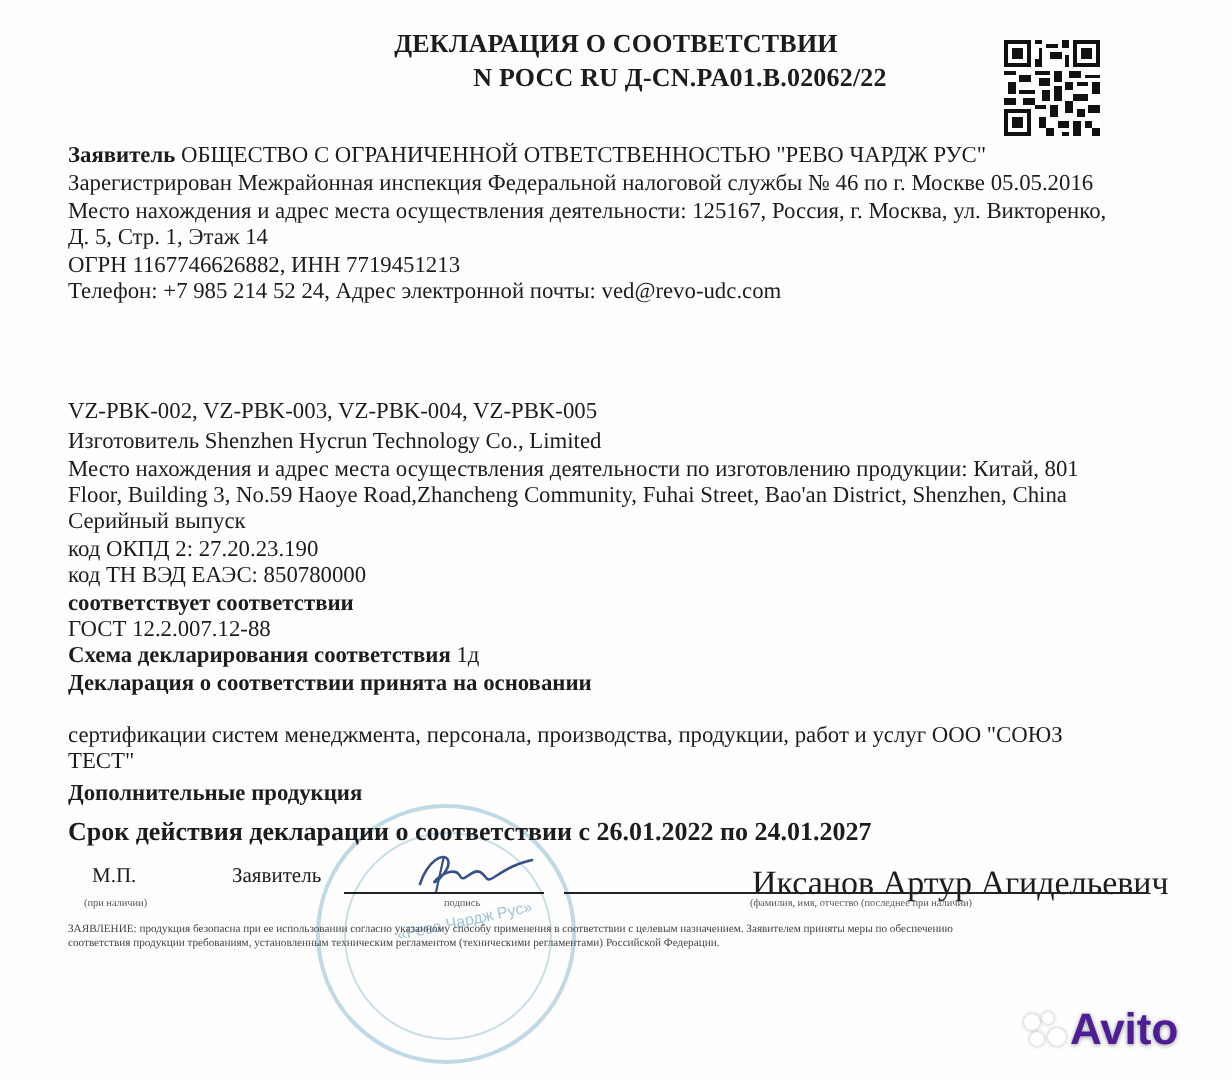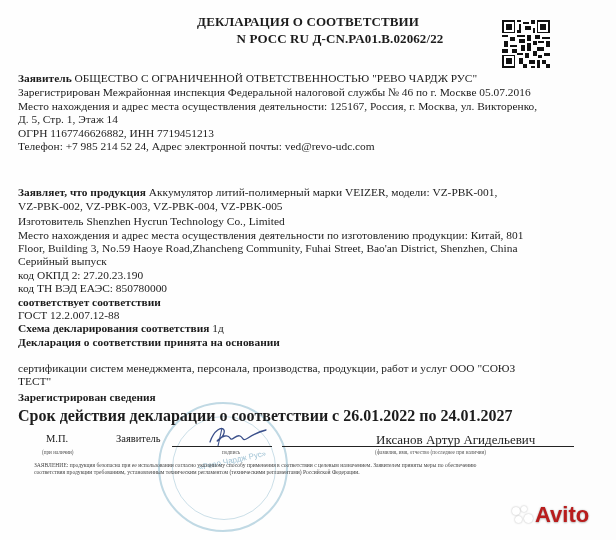--- a/index.html
+++ b/index.html
@@ -3,34 +3,34 @@
 <meta charset="utf-8">
 <style>
   html,body{margin:0;padding:0;}
   body{width:616px;height:540px;background:#fdfdfd;overflow:hidden;position:relative;
     font-family:"Liberation Serif","DejaVu Serif",serif;color:#1c1c1c;}
   .page{position:absolute;left:0;top:0;width:540px;height:540px;background:#fefefe;}
   .title{position:absolute;left:0;width:616px;text-align:center;font-weight:bold;font-size:13px;letter-spacing:0.1px;}
   .t1{top:14px;}
   .t2{top:31px;margin-left:32px;}
   .qr{position:absolute;left:502px;top:20px;width:48px;height:48px;}
-  .line{position:absolute;left:18px;font-size:11.4px;line-height:13px;white-space:nowrap;}
+  .line{position:absolute;left:34px;font-size:11.4px;line-height:13px;white-space:nowrap;}
   b{font-weight:bold;}
   .sig-row{position:absolute;top:433px;left:0;width:616px;height:30px;font-size:10.5px;}
   .small{font-size:5.2px;color:#555;position:absolute;white-space:nowrap;}
   .hr{position:absolute;height:1px;background:#222;}
   .stamp{position:absolute;left:158px;top:402px;width:130px;height:130px;border-radius:50%;
     border:2px solid rgba(140,185,205,0.55);box-sizing:border-box;}
   .stamp::after{content:"";position:absolute;left:12px;top:12px;width:102px;height:102px;border-radius:50%;
     border:1px solid rgba(140,185,205,0.45);}
   .stamp-text{position:absolute;left:198px;top:456px;font-size:8px;color:rgba(120,170,195,0.7);transform:rotate(-12deg);
     font-family:"Liberation Sans",sans-serif;}
   .signature{position:absolute;left:200px;top:424px;}
   .avito{position:absolute;left:512px;top:502px;font-family:"Liberation Sans",sans-serif;font-size:22px;font-weight:bold;
-    color:#b91c1c;text-shadow:0 0 2px rgba(0,0,0,0.25),0 1px 2px rgba(0,0,0,0.2);display:flex;align-items:center;gap:3px;}
+    color:#4c1d95;text-shadow:0 0 2px rgba(0,0,0,0.25),0 1px 2px rgba(0,0,0,0.2);display:flex;align-items:center;gap:3px;}
   .avito .dots{position:relative;width:20px;height:18px;}
   .avito .dots span{position:absolute;border-radius:50%;background:#fff;box-shadow:0 0 2px rgba(0,0,0,0.3);}
   .fine{position:absolute;left:34px;font-size:5.6px;color:#444;white-space:nowrap;line-height:7px;}
 </style>
 </head>
 <body>
 
 <div class="page">
 
   <div class="title t1">ДЕКЛАРАЦИЯ О СООТВЕТСТВИИ</div>
@@ -83,60 +83,57 @@
         <rect x="21" y="21" width="2" height="2"></rect>
       <rect x="23" y="23" width="2" height="2"></rect>
         <rect x="11" y="23" width="2" height="2"></rect>
         <rect x="15" y="24" width="2" height="1"></rect>
     </g>
   </svg>
 
   <div class="line" style="top:72px">
     <b>Заявитель</b><span> ОБЩЕСТВО С ОГРАНИЧЕННОЙ ОТВЕТСТВЕННОСТЬЮ "РЕВО ЧАРДЖ РУС"</span>
   </div>
-  <div class="line" style="top:86px">Зарегистрирован Межрайонная инспекция Федеральной налоговой службы № 46 по г. Москве 05.07.2016</div>
+  <div class="line" style="top:86px">Зарегистрирован Межрайонная инспекция Федеральной налоговой службы № 46 по г. Москве 05.05.2016</div>
   <div class="line" style="top:100px">Место нахождения и адрес места осуществления деятельности: 125167, Россия, г. Москва, ул. Викторенко,</div>
   <div class="line" style="top:113px">Д. 5, Стр. 1, Этаж 14</div>
   <div class="line" style="top:127px">ОГРН 1167746626882, ИНН 7719451213</div>
   <div class="line" style="top:140px">Телефон: +7 985 214 52 24, Адрес электронной почты: ved@revo-udc.com</div>
 
-  <div class="line" style="top:186px">
-    <b>Заявляет, что продукция</b><span> Аккумулятор литий-полимерный марки VEIZER, модели: VZ-PBK-001,</span>
-  </div>
   <div class="line" style="top:200px">VZ-PBK-002, VZ-PBK-003, VZ-PBK-004, VZ-PBK-005</div>
   <div class="line" style="top:215px">Изготовитель Shenzhen Hycrun Technology Co., Limited</div>
   <div class="line" style="top:229px">Место нахождения и адрес места осуществления деятельности по изготовлению продукции: Китай, 801</div>
   <div class="line" style="top:242px">Floor, Building 3, No.59 Haoye Road,Zhancheng Community, Fuhai Street, Bao'an District, Shenzhen, China</div>
   <div class="line" style="top:255px">Серийный выпуск</div>
   <div class="line" style="top:269px">код ОКПД 2: 27.20.23.190</div>
   <div class="line" style="top:282px">код ТН ВЭД ЕАЭС: 850780000</div>
 
   <div class="line" style="top:296px"><b>соответствует соответствии</b></div>
   <div class="line" style="top:309px">ГОСТ 12.2.007.12-88</div>
   <div class="line" style="top:322px">
     <b>Схема декларирования соответствия</b><span> 1д</span>
   </div>
   <div class="line" style="top:336px"><b>Декларация о соответствии принята на основании</b></div>
   <div class="line" style="top:362px">сертификации систем менеджмента, персонала, производства, продукции, работ и услуг ООО "СОЮЗ</div>
   <div class="line" style="top:375px">ТЕСТ"</div>
 
-  <div class="line" style="top:391px"><b>Зарегистрирован сведения</b></div>
+  <div class="line" style="top:391px"><b>Дополнительные продукция</b></div>
 
   <div class="stamp"></div>
   <div class="stamp-text">«Рево Чардж Рус»</div>
 
-  <div class="line" style="top:409px;font-size:16px;"><b>Срок действия декларации о соответствии с 26.01.2022 по 24.01.2027</b></div>
+  <div class="line" style="top:409px;font-size:13px;"><b>Срок действия декларации о соответствии с 26.01.2022 по 24.01.2027</b></div>
 
   <div class="sig-row">
     <div style="position:absolute;left:46px;top:0px;">М.П.</div>
     <div class="small" style="left:42px;top:16px;">(при наличии)</div>
     <div style="position:absolute;left:116px;top:0px;">Заявитель</div>
     <div class="hr" style="left:172px;top:13px;width:100px;"></div>
     <div class="small" style="left:222px;top:16px;">подпись</div>
-    <div style="position:absolute;left:376px;top:-1px;font-size:13px;">Иксанов Артур Агидельевич</div>
+    <div style="position:absolute;left:376px;top:-1px;font-size:17px;">Иксанов Артур Агидельевич</div>
     <div class="hr" style="left:282px;top:13px;width:292px;"></div>
     <div class="small" style="left:375px;top:16px;">(фамилия, имя, отчество (последнее при наличии)</div>
   </div>
 
   <svg class="signature" width="72" height="26" viewBox="0 0 72 26">
     <path d="M10 18 C14 6, 22 2, 24 6 C26 12, 14 20, 18 16 C22 12, 28 10, 30 14 C32 18, 36 10, 40 12 C44 14, 42 18, 48 14 C54 10, 58 8, 66 6" fill="none" stroke="#3a4f8a" stroke-width="1.3" stroke-linecap="round"></path>
     <path d="M22 4 L18 22" fill="none" stroke="#3a4f8a" stroke-width="1.1"></path>
   </svg>
 
   <div class="fine" style="top:462px;">ЗАЯВЛЕНИЕ: продукция безопасна при ее использовании согласно указанному способу применения в соответствии с целевым назначением. Заявителем приняты меры по обеспечению</div>

